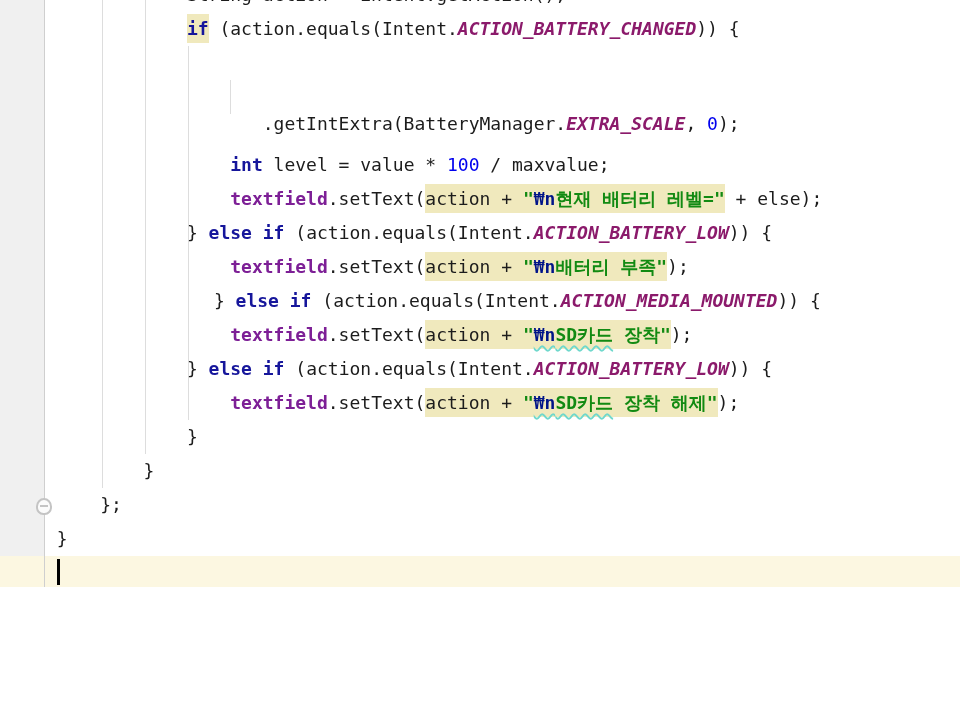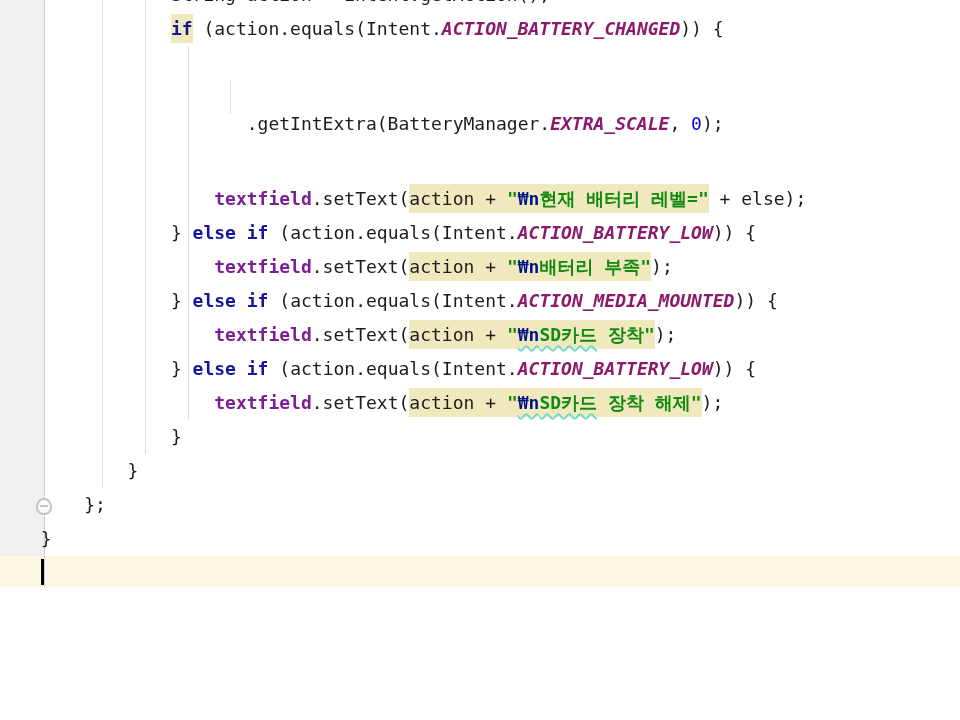--- a/index.html
+++ b/index.html
@@ -15,21 +15,21 @@
   #gutter{
     position:absolute;left:0;top:0;width:44px;height:587px;
     background:var(--gutter,#f0f0f0);z-index:0;
   }
   #current-line{
     position:absolute;left:0;top:556px;width:960px;height:31px;
     background:var(--current-line,#fcf7e1);z-index:1;
   }
   .guide{position:absolute;width:1px;background:var(--indent-guide,#ddd);z-index:2;}
   #gutter-border{position:absolute;left:44px;top:0;width:1px;height:587px;background:var(--gutter-border,#cfcfcf);z-index:2;}
-  #lines{position:absolute;left:30px;top:0;width:914px;height:587px;z-index:3;}
+  #lines{position:absolute;left:46px;top:0;width:914px;height:587px;z-index:3;}
   .line{
     position:absolute;left:0;white-space:pre;height:34px;line-height:34px;
     font-size:18px;color:var(--plain,#1c1c1c);
   }
   .tk-k{color:var(--keyword,#16169b);font-weight:bold;}
   .tk-c{color:var(--constant,#8b1a6b);font-weight:bold;font-style:italic;}
   .tk-n{color:var(--number,#0000ee);}
   .tk-s{color:var(--string,#128a12);font-weight:bold;}
   .tk-e{color:var(--escape,#001489);font-weight:bold;}
   .tk-f{color:var(--field,#7d1f96);font-weight:bold;}
@@ -63,24 +63,25 @@
   <div class="guide" style="left:102px;top:0;height:488px;"></div>
   <div class="guide" style="left:145px;top:0;height:454px;"></div>
   <div class="guide" style="left:188px;top:46px;height:374px;"></div>
   <div class="guide" style="left:230px;top:80px;height:34px;"></div>
   <div id="gutter-border"></div>
 
   <div id="lines">
       <div class="line" style="top: -22px;"><span class="tk-p">             String action = intent.getAction();</span></div>
       <div class="line" style="top: 12px;"><span class="tk-p">             </span><span class="tk-k hl">if</span><span class="tk-p"> (action.equals(Intent.</span><span class="tk-c">ACTION_BATTERY_CHANGED</span><span class="tk-p">)) {</span></div>
       <div class="line" style="top: 80px; margin-top: 27px;"><span class="tk-p">                    .getIntExtra(BatteryManager.</span><span class="tk-c">EXTRA_SCALE</span><span class="tk-p">, </span><span class="tk-n">0</span><span class="tk-p">);</span></div>
+      <div class="line" style="top: 148px;"><span class="tk-p">                 </span><span class="tk-k">int</span><span class="tk-p"> level = value * </span><span class="tk-n">100</span><span class="tk-p"> / maxvalue;</span></div>
       <div class="line" style="top: 182px;"><span class="tk-p">                 </span><span class="tk-f">textfield</span><span class="tk-p">.setText(</span><span class="tk-p hl">action + </span><span class="tk-s hl">"</span><span class="tk-e hl">₩n</span><span class="tk-s hl">현재 배터리 레벨="</span><span class="tk-p"> + else);</span></div>
       <div class="line" style="top: 216px;"><span class="tk-p">             } </span><span class="tk-k">else</span><span class="tk-p"> </span><span class="tk-k">if</span><span class="tk-p"> (action.equals(Intent.</span><span class="tk-c">ACTION_BATTERY_LOW</span><span class="tk-p">)) {</span></div>
       <div class="line" style="top: 250px;"><span class="tk-p">                 </span><span class="tk-f">textfield</span><span class="tk-p">.setText(</span><span class="tk-p hl">action + </span><span class="tk-s hl">"</span><span class="tk-e hl">₩n</span><span class="tk-s hl">배터리 부족"</span><span class="tk-p">);</span></div>
-      <div class="line" style="top: 284px;"><span class="tk-p">             } </span><span class="tk-k">else</span><span class="tk-p"> </span><span class="tk-k">if</span><span class="tk-p"> (action.equals(Intent.</span><span class="tk-c">ACTION_MEDIA_MOUNTED</span><span class="tk-p">)) {</span></div>
+      <div class="line" style="top: 284px; padding-left: 27px;"><span class="tk-p">             } </span><span class="tk-k">else</span><span class="tk-p"> </span><span class="tk-k">if</span><span class="tk-p"> (action.equals(Intent.</span><span class="tk-c">ACTION_MEDIA_MOUNTED</span><span class="tk-p">)) {</span></div>
       <div class="line" style="top: 318px;"><span class="tk-p">                 </span><span class="tk-f">textfield</span><span class="tk-p">.setText(</span><span class="tk-p hl">action + </span><span class="tk-s hl">"</span><span class="tk-e hl sq">₩n</span><span class="tk-s hl sq">SD카드</span><span class="tk-s hl"> 장착"</span><span class="tk-p">);</span></div>
       <div class="line" style="top: 352px;"><span class="tk-p">             } </span><span class="tk-k">else</span><span class="tk-p"> </span><span class="tk-k">if</span><span class="tk-p"> (action.equals(Intent.</span><span class="tk-c">ACTION_BATTERY_LOW</span><span class="tk-p">)) {</span></div>
       <div class="line" style="top: 386px;"><span class="tk-p">                 </span><span class="tk-f">textfield</span><span class="tk-p">.setText(</span><span class="tk-p hl">action + </span><span class="tk-s hl">"</span><span class="tk-e hl sq">₩n</span><span class="tk-s hl sq">SD카드</span><span class="tk-s hl"> 장착 해제"</span><span class="tk-p">);</span></div>
       <div class="line" style="top: 420px;"><span class="tk-p">             }</span></div>
       <div class="line" style="top: 454px;"><span class="tk-p">         }</span></div>
       <div class="line" style="top: 488px;"><span class="tk-p">     };</span></div>
       <div class="line" style="top: 522px;"><span class="tk-p"> }</span></div>
       <div class="line" style="top: 556px;"><span class="tk-p"> </span><span class="caret"></span></div>
     </div>
 

